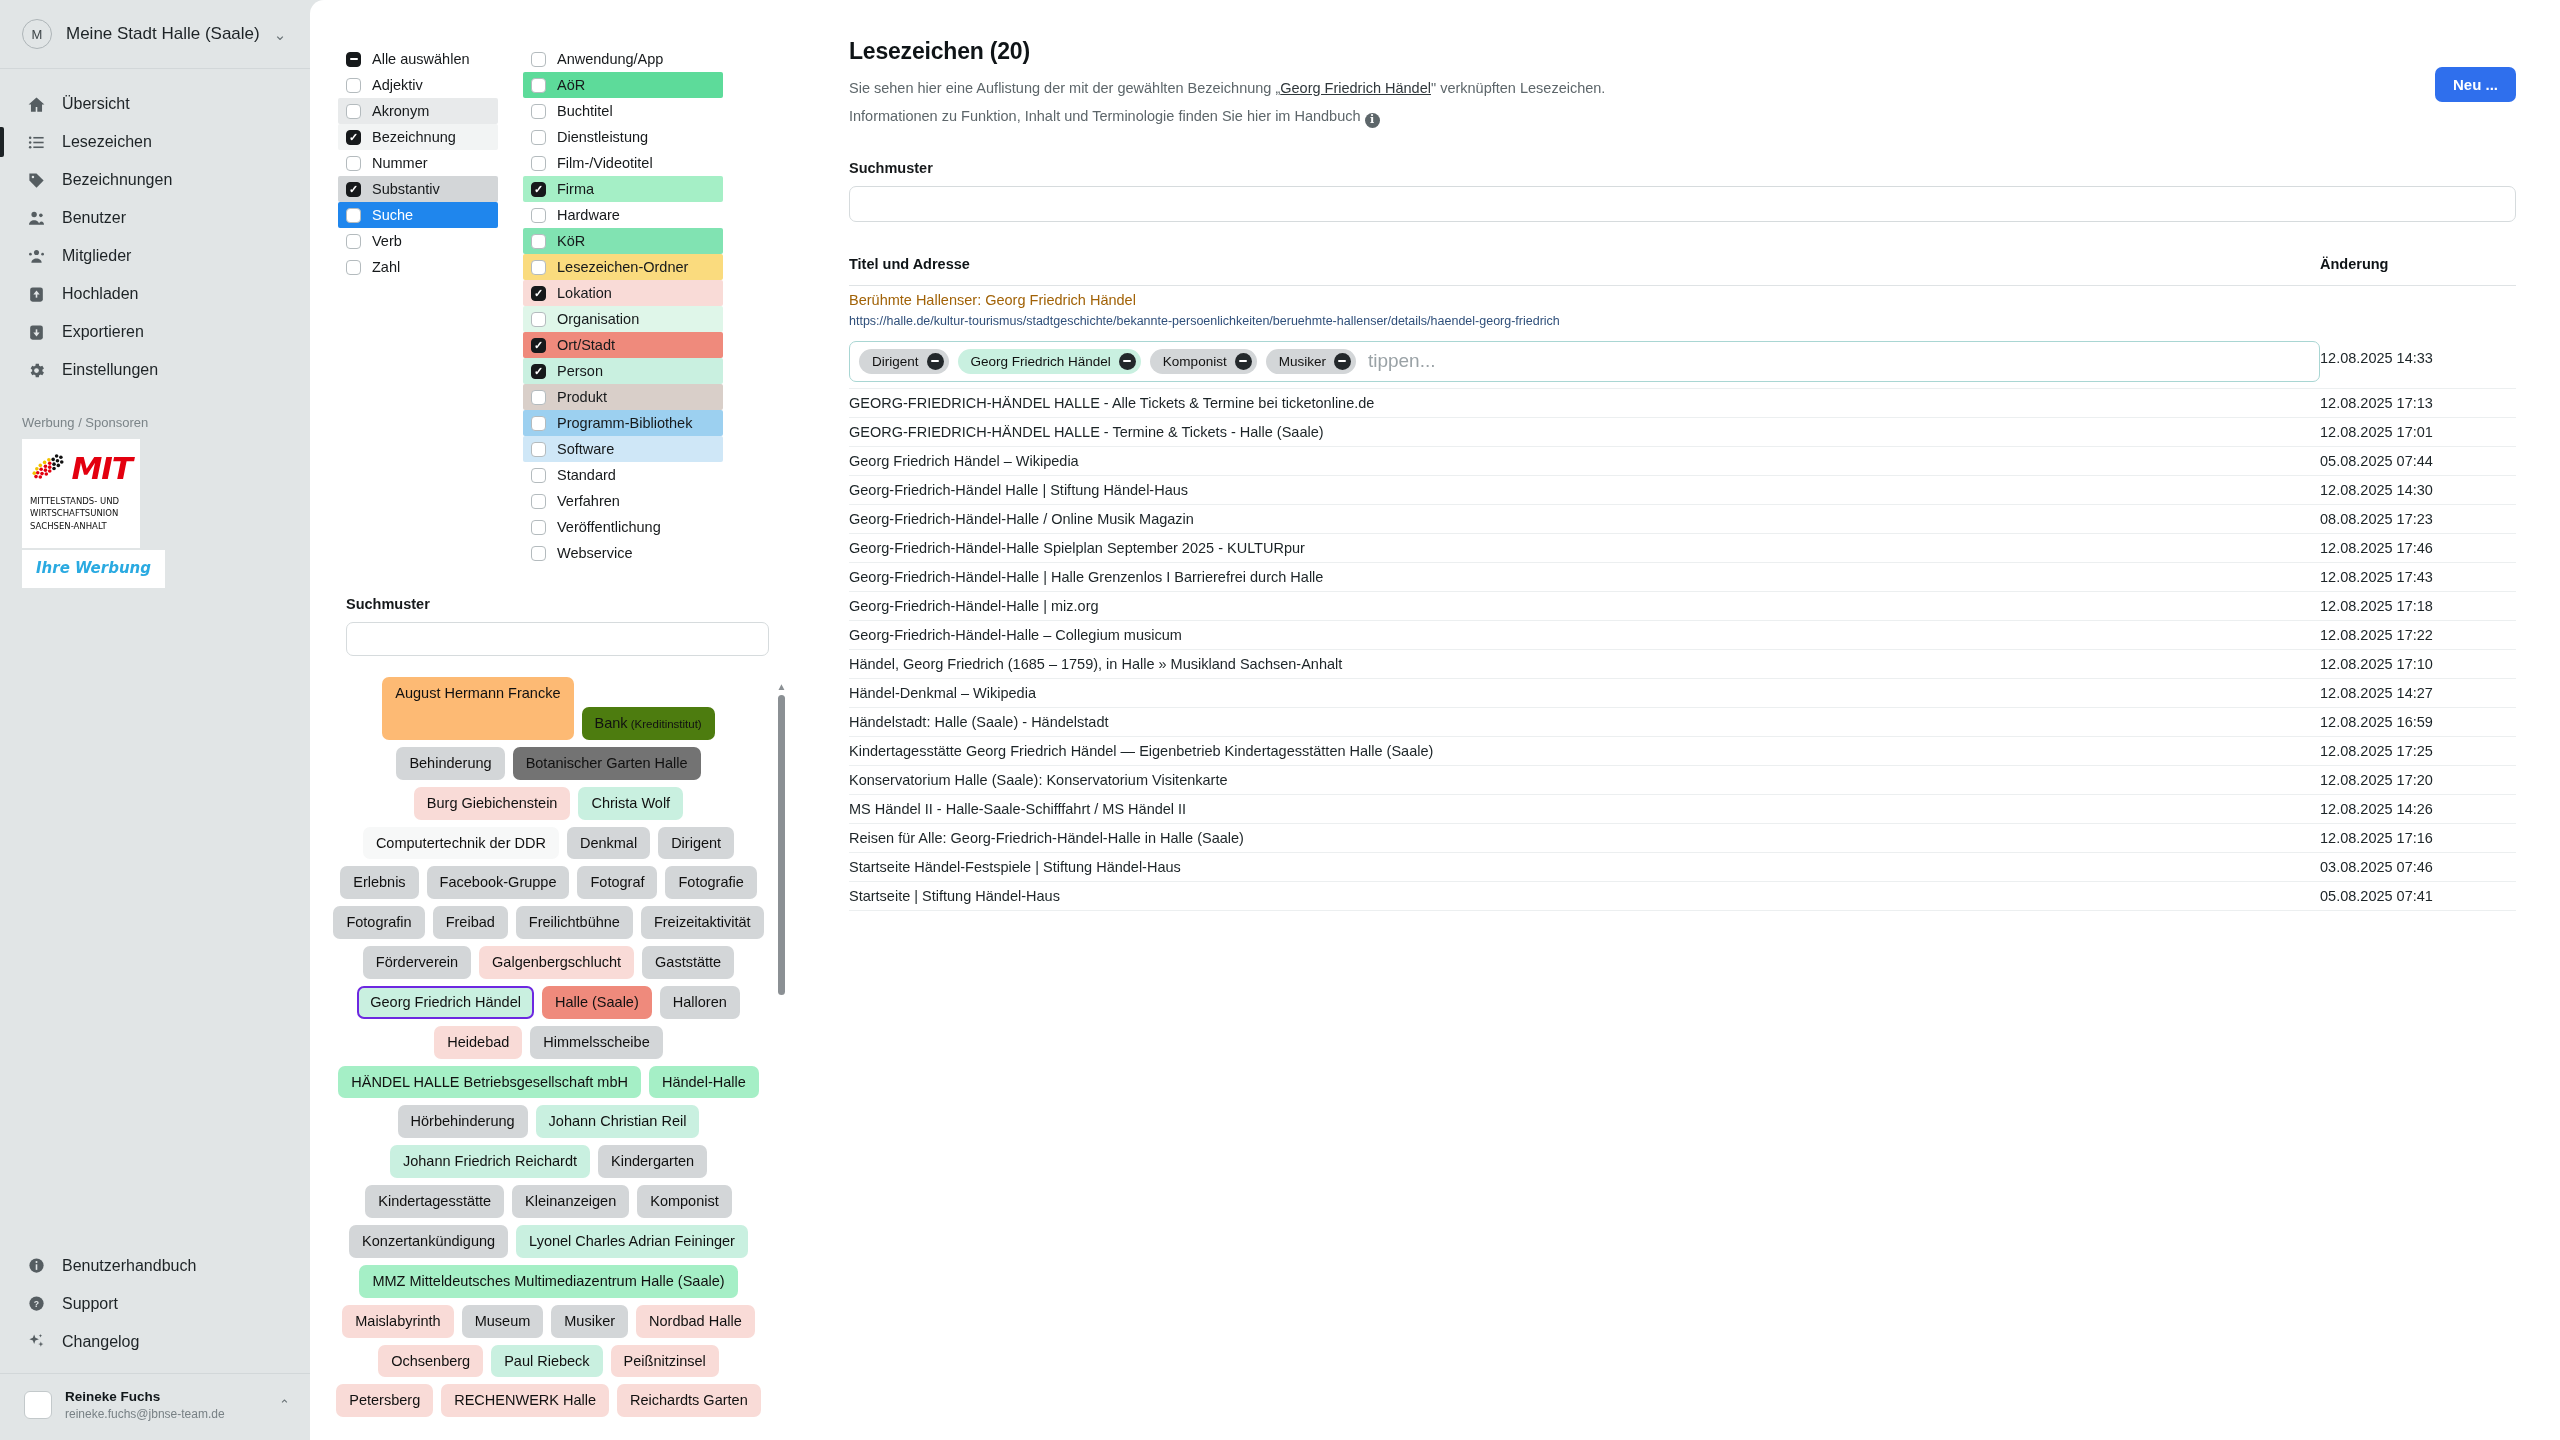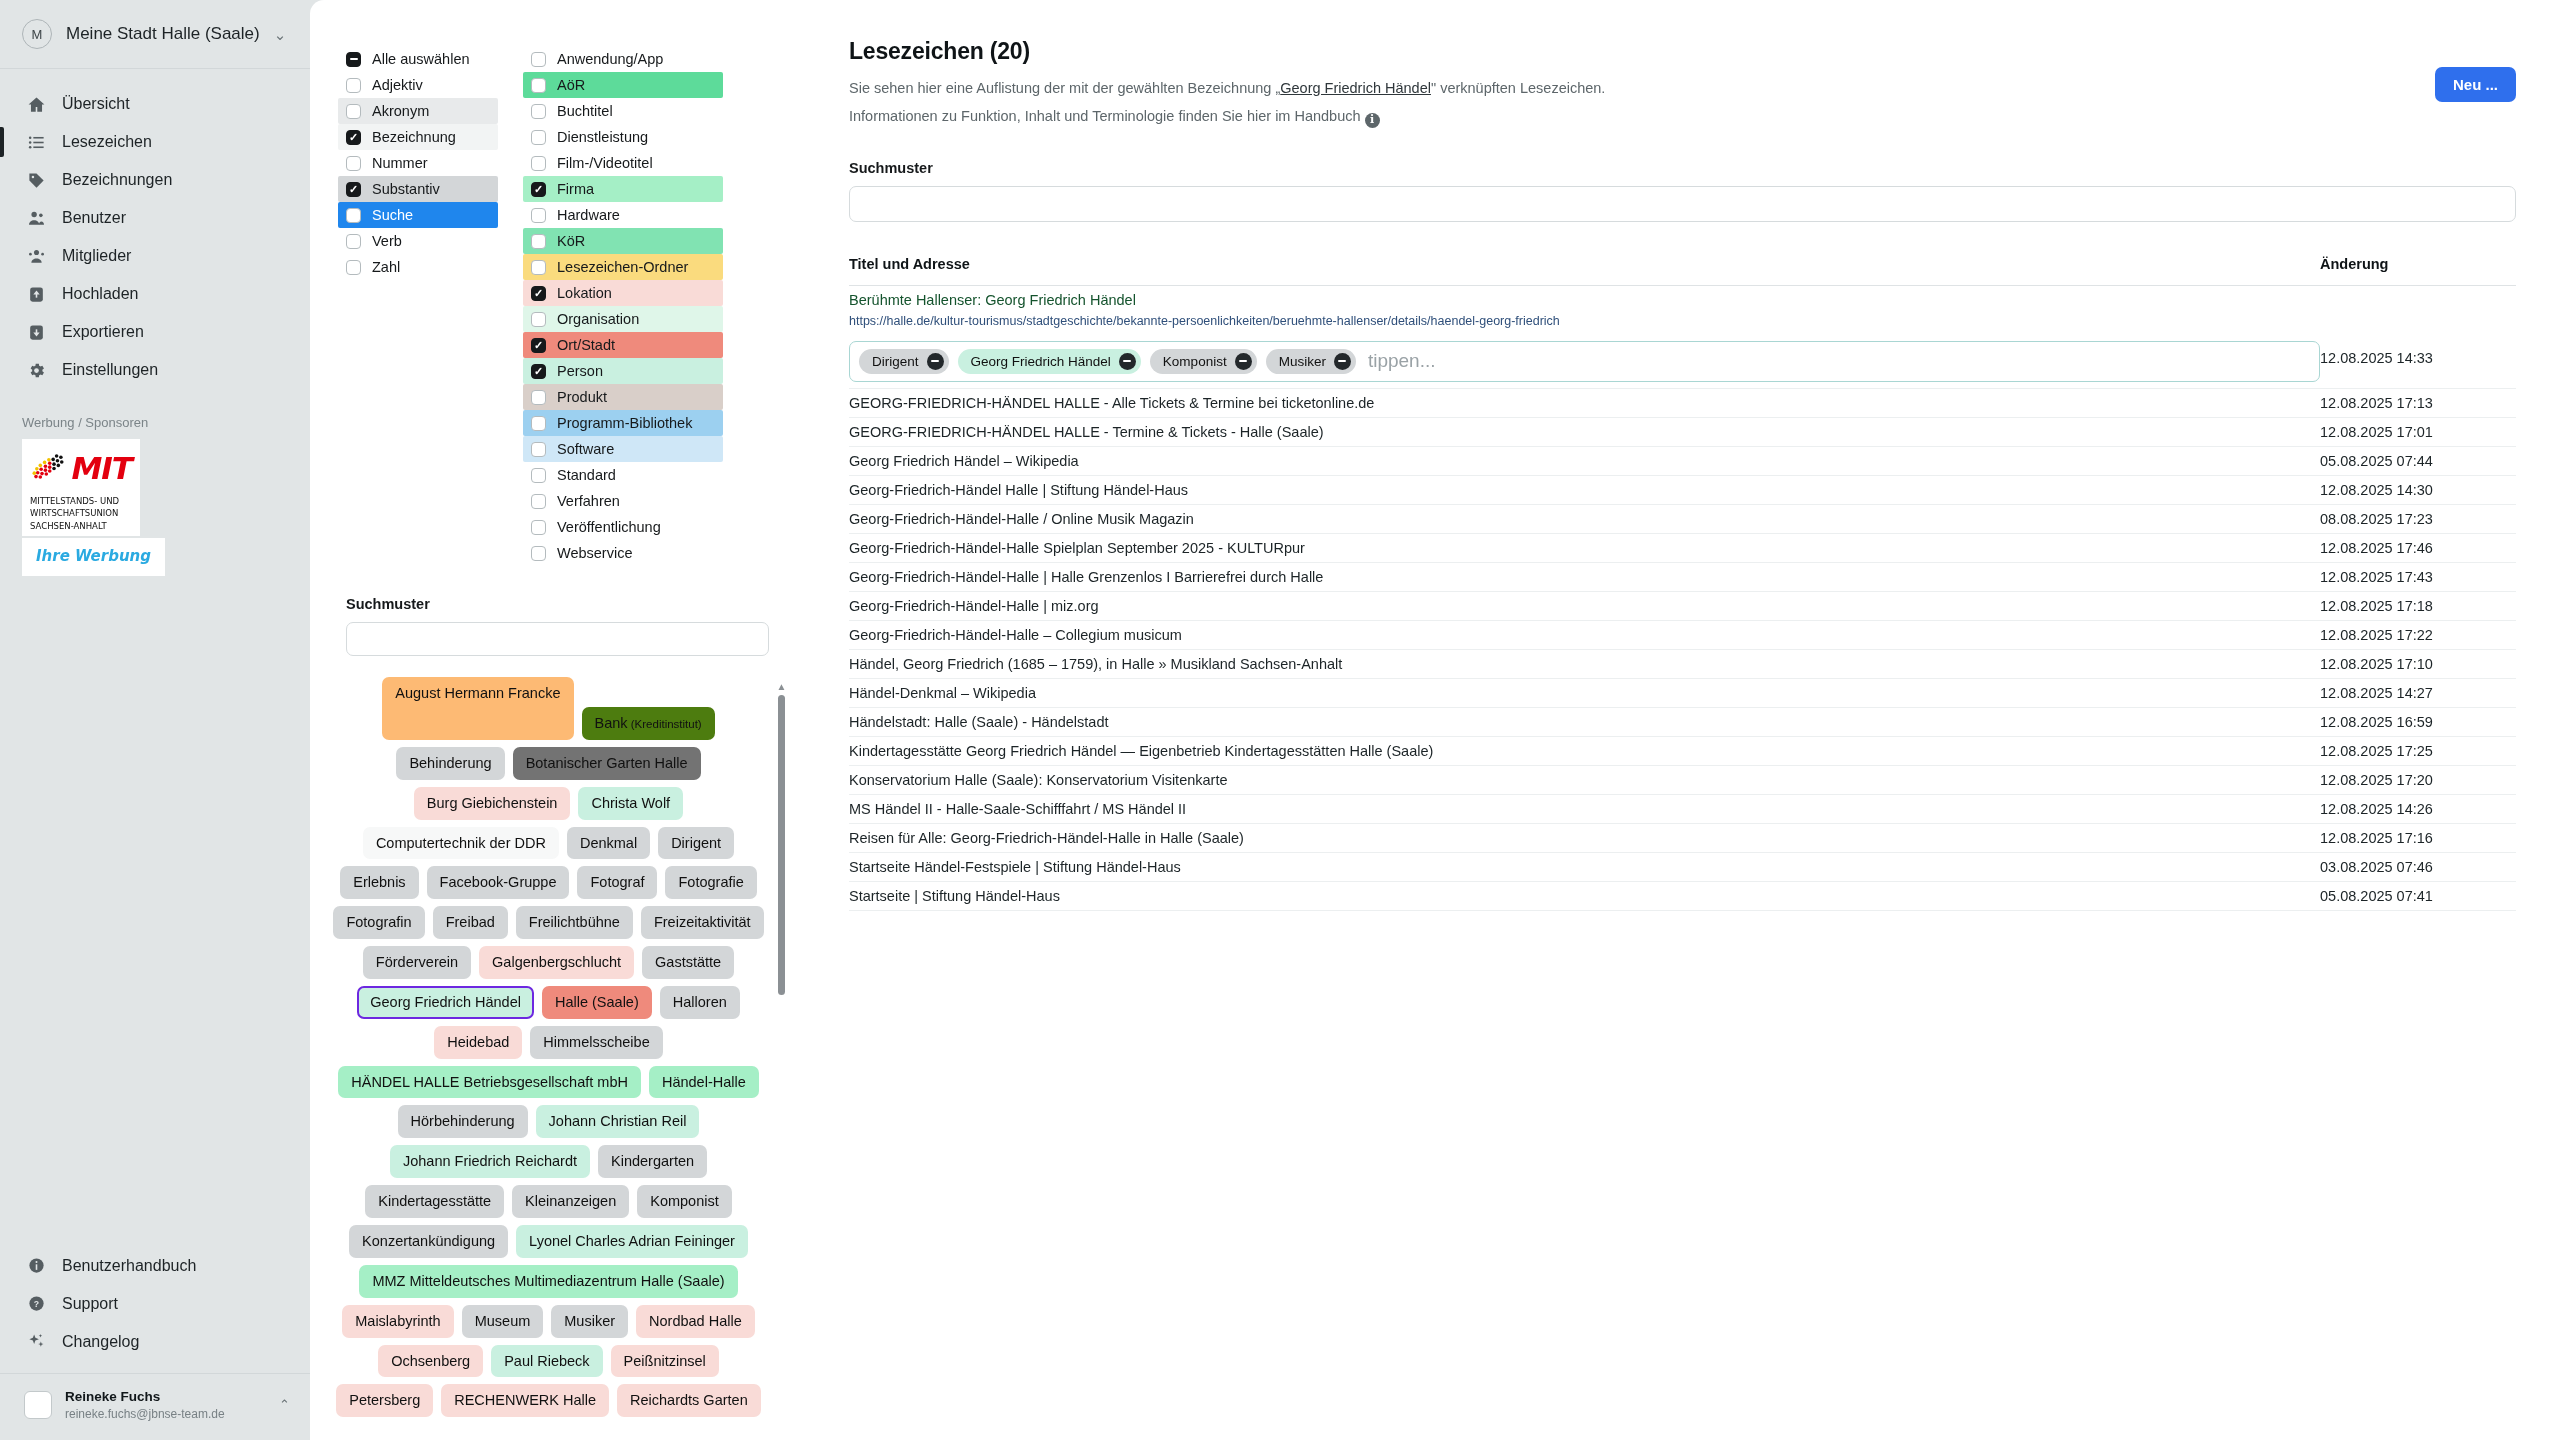--- a/index.html
+++ b/index.html
@@ -46,21 +46,21 @@
   }
   .nav-icon { width: 20px; height: 20px; flex: 0 0 20px; display: flex; align-items: center; justify-content: center; color: #555d61; }
   .nav-icon svg { width: 19px; height: 19px; fill: #555d61; }
 
   .adbox { margin-top: 26px; padding: 0 22px; }
   .adlabel { font-size: 13px; color: #7b8488; margin-bottom: 9px; }
   .adcard { background: #fff; width: 118px; padding: 8px 8px 0 8px; }
   .mit-logo { display: flex; align-items: center; gap: 2px; height: 42px; }
   .mit-swoosh { width: 46px; height: 36px; position: relative; }
   .mit-text { font-family: "DejaVu Sans", sans-serif; font-weight: 700; font-style: italic; font-size: 31px; color: #e3000f; letter-spacing: -1px; line-height: 1; }
-  .mit-sub { font-size: 8.5px; color: #111; line-height: 1.45; margin-top: 6px; padding-bottom: 4px; font-family: "DejaVu Sans", sans-serif; }
+  .mit-sub { font-size: 8.5px; color: #111; line-height: 1.45; margin-top: 6px; padding-bottom: 16px; font-family: "DejaVu Sans", sans-serif; }
   .adcard2 { background: #fff; width: 143px; margin-top: 2px; padding: 9px 0 11px 0; text-align: center; }
   .ihre { font-family: "DejaVu Sans", sans-serif; font-style: italic; font-weight: 700; font-size: 15px; color: #2aaae1; }
 
   .sb-bottom { position: absolute; left: 0; bottom: 0; width: 310px; }
   .bottom-links { padding: 0 0 12px 0; }
   .user-row {
     display: flex; align-items: center; gap: 13px;
     padding: 14px 20px 18px 24px; border-top: 1px solid #d2d7d9;
   }
   .user-avatar { width: 28px; height: 28px; border-radius: 6px; border: 1px solid #c3c9cb; background: #fff; flex: 0 0 28px; }
@@ -155,21 +155,21 @@
     padding: 0 0 13px 0; border-bottom: 1px solid #dfe3e5;
   }
   th.c-title { width: auto; }
   th.c-date { width: 196px; }
   table.bm td {
     font-size: 14.5px; color: #1c2427; padding: 6px 0 6px 0;
     border-bottom: 1px solid #eceff0; vertical-align: top;
   }
   td.date { color: #1c2427; white-space: nowrap; }
   .row-expanded td { padding-top: 10px; padding-bottom: 10px; }
-  .exp-title { font-size: 14.5px; color: #14532d; }
+  .exp-title { font-size: 14.5px; color: #a16207; }
   .exp-url { font-size: 12.5px; color: #2f4f7a; margin-top: 6px; word-break: break-all; }
   .tagfield {
     margin-top: 13px; border: 1px solid #a9d6d3; border-radius: 7px;
     padding: 7px 9px; display: flex; align-items: center; gap: 9px; flex-wrap: wrap;
     min-height: 40px;
   }
   .chip {
     display: inline-flex; align-items: center; gap: 8px;
     background: #d3d6d8; border-radius: 14px; padding: 4px 5px 4px 13px;
     font-size: 13.5px; color: #111;

